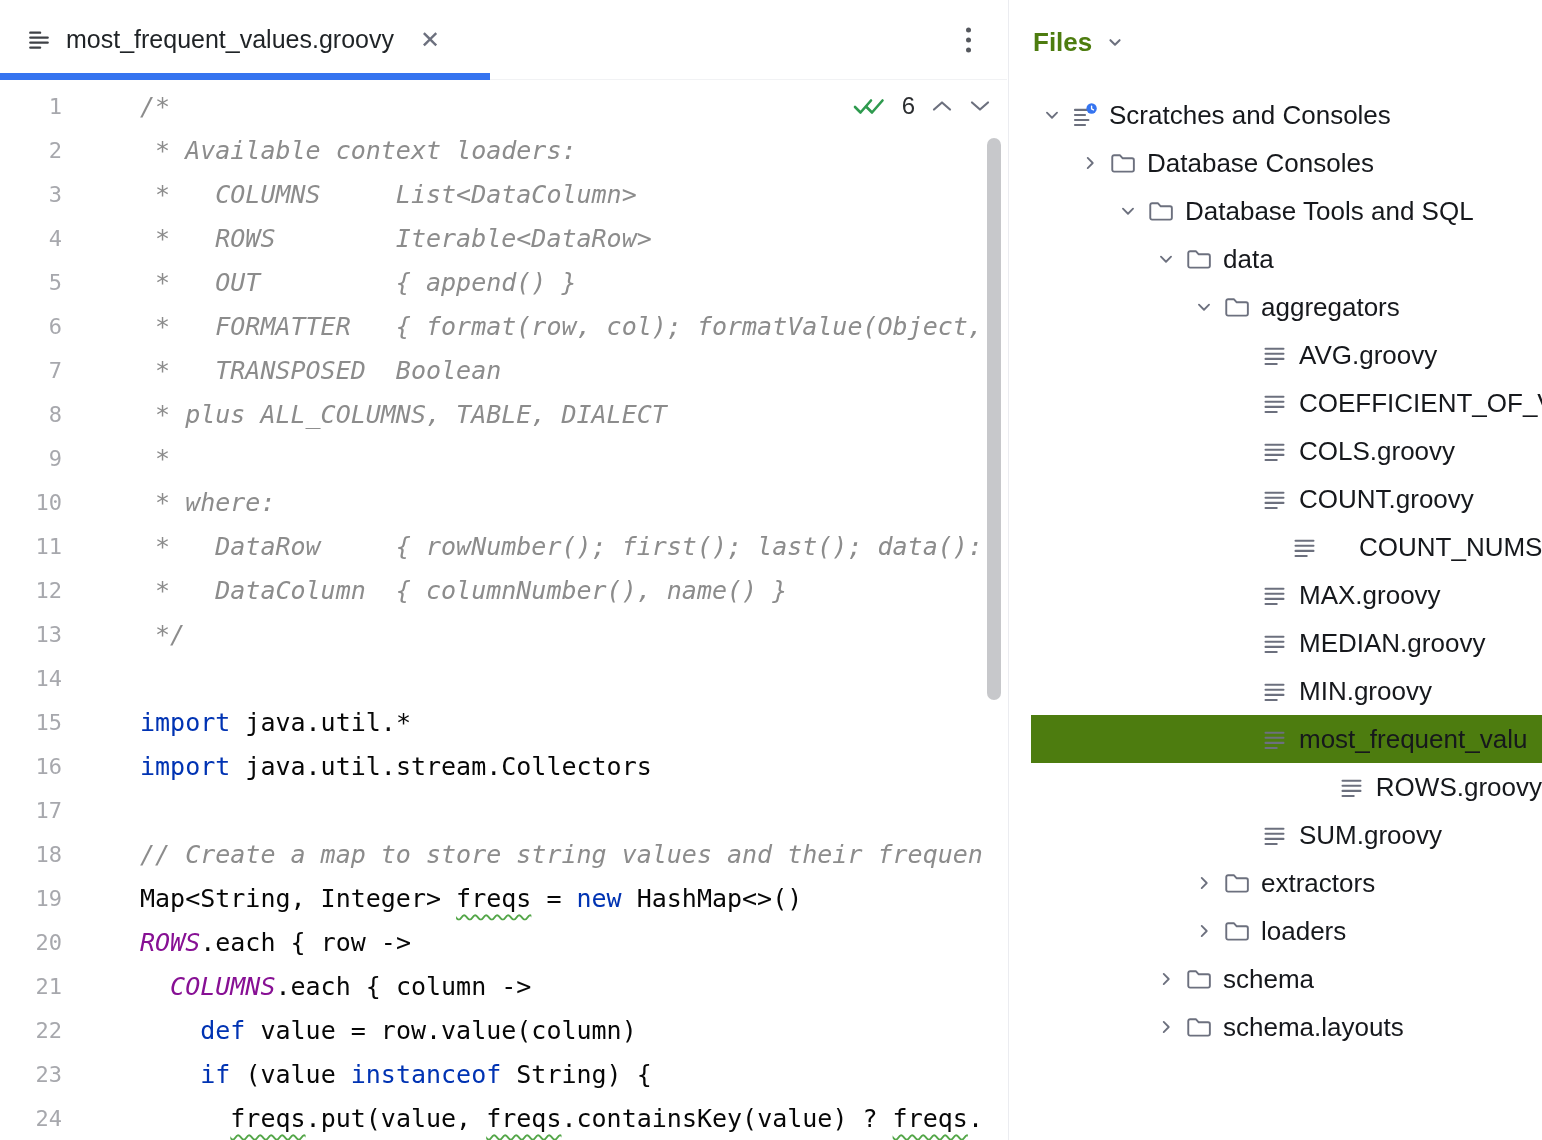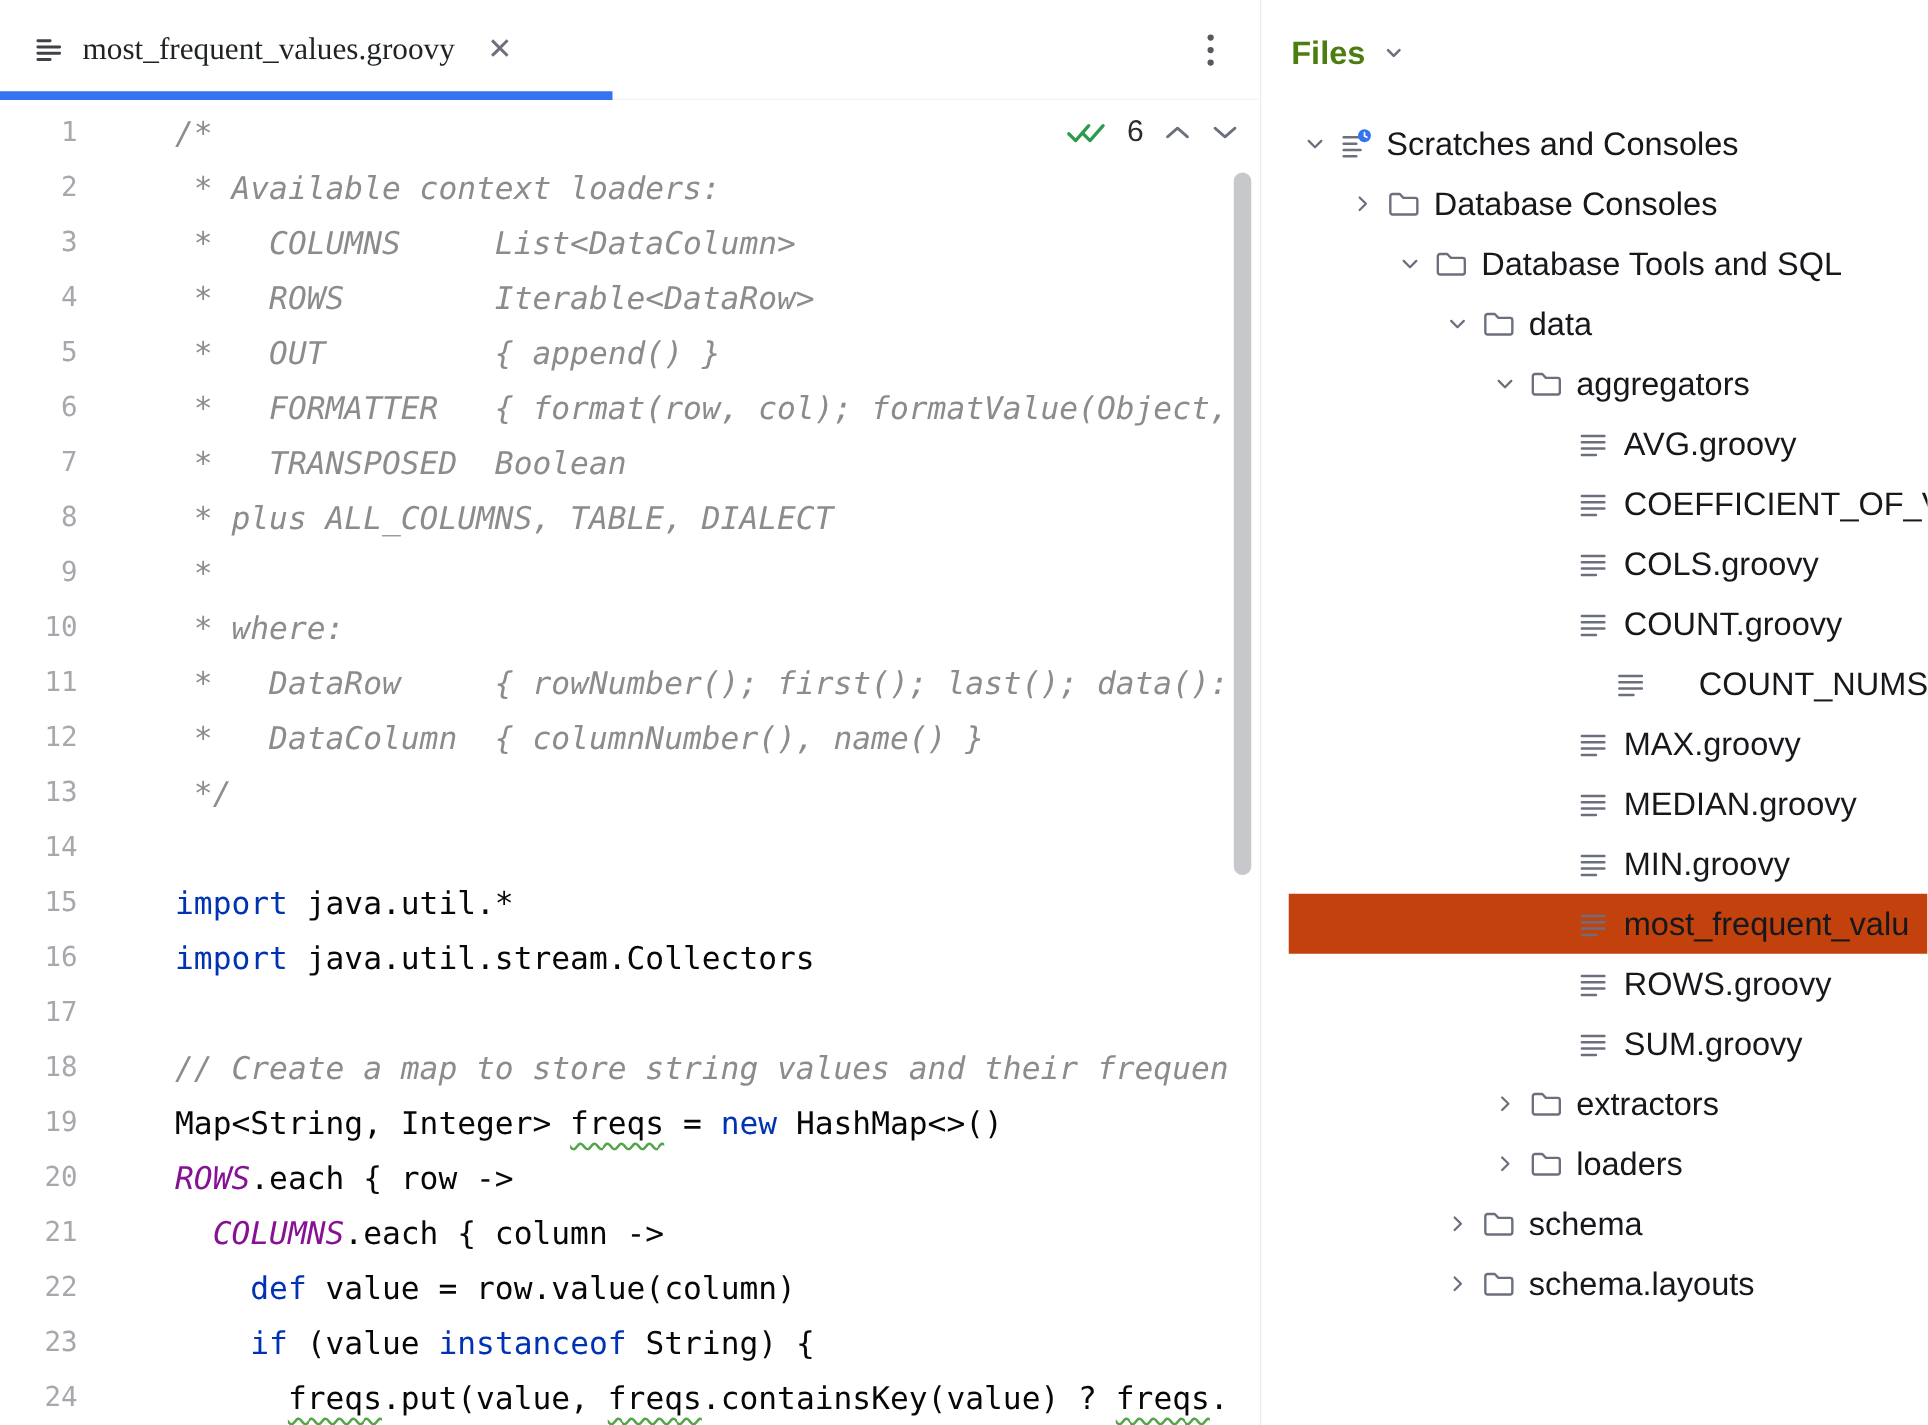--- a/index.html
+++ b/index.html
@@ -2,21 +2,21 @@
 <html><head>
 <meta charset="utf-8">
 <style>
   * { margin:0; padding:0; box-sizing:border-box; }
   html,body { width:1542px; height:1140px; overflow:hidden; background:#ffffff;
               font-family:"Liberation Sans", sans-serif; }
 
   
   .editor-pane { position:absolute; left:0; top:0; width:1007px; height:1140px; background:#fff; overflow:hidden; }
 
-  .tab-bar { position:relative; height:80px; border-bottom:1px solid #f1f2f4; background:#fff;font-family:Liberation Serif, serif; }
+  .tab-bar { position:relative; height:80px; border-bottom:1px solid #f1f2f4; background:#fff; }
   .tab { position:absolute; left:0; top:0; width:490px; height:100%; display:flex; align-items:center; padding-left:26px; cursor:default; }
   .tab-icon { display:inline-flex; margin-right:14px; }
   .tab-title { font-size:25px; color:#1f2326; white-space:nowrap; }
   .tab-close { margin-left:26px; font-size:24px; color:#6c707e; line-height:1; }
   .tab-underline { position:absolute; left:0; bottom:-1px; width:490px; height:7px; background:#3574f0; }
   .kebab { position:absolute; right:30px; top:50%; transform:translateY(-50%); display:flex; flex-direction:column; gap:5px; padding:6px; }
   .kebab i { width:5px; height:5px; border-radius:50%; background:#55585e; }
 
   .editor-body { position:relative; height:1060px; padding-top:4px; overflow:hidden; }
 
@@ -40,21 +40,21 @@
                       background:rgba(122,125,130,.42); border-radius:7px; }
 
   
   .files-panel { position:absolute; left:1008px; top:0; width:534px; height:1140px;
                  border-left:1px solid #ebecf0; background:#fff; overflow:hidden; }
   .panel-header { height:84px; display:flex; align-items:center; padding-left:24px; gap:12px; }
   .panel-title { font-size:26px; font-weight:700; color:#4d7c0f; }
 
   .tree { margin-top:7px; }
   .tree-row { display:flex; align-items:center; height:48px; margin-left:22px; white-space:nowrap; cursor:default; }
-  .tree-row.selected { background:#c2410c; }
+  .tree-row.selected { background:#4d7c0f; }
   .chev-slot { flex:none; width:30px; display:inline-flex; align-items:center; }
   .icon-slot { flex:none; width:30px; display:inline-flex; align-items:center; margin-right:8px; }
   .tree-label { font-size:26px; color:#16181c; }
   .tree-suffix { font-size:26px; color:#818594; margin-left:14px; }
 </style>
 </head>
 <body>
 
 <div class="editor-pane">
   <div class="tab-bar">
@@ -280,21 +280,21 @@
       </div>
       <div class="tree-row selected" style="padding-left: 200px;">
         <span class="chev-slot"></span>
         <span class="icon-slot">
           <svg width="27" height="27" viewBox="0 0 24 24" fill="none" stroke="#6c707e" stroke-width="1.8" stroke-linecap="round">
             <path d="M4 6h16M4 10.5h16M4 15h16M4 19.5h10"></path>
           </svg>
         </span>
         <span class="tree-label">most_frequent_valu</span>
       </div>
-      <div class="tree-row" style="padding-left: 200px;">
+      <div class="tree-row" style="padding-left: 200px; justify-content: flex-end;">
         <span class="chev-slot"></span>
         <span class="icon-slot">
           <svg width="27" height="27" viewBox="0 0 24 24" fill="none" stroke="#6c707e" stroke-width="1.8" stroke-linecap="round">
             <path d="M4 6h16M4 10.5h16M4 15h16M4 19.5h10"></path>
           </svg>
         </span>
         <span class="tree-label">ROWS.groovy</span>
       </div>
       <div class="tree-row" style="padding-left: 200px;">
         <span class="chev-slot"></span>

